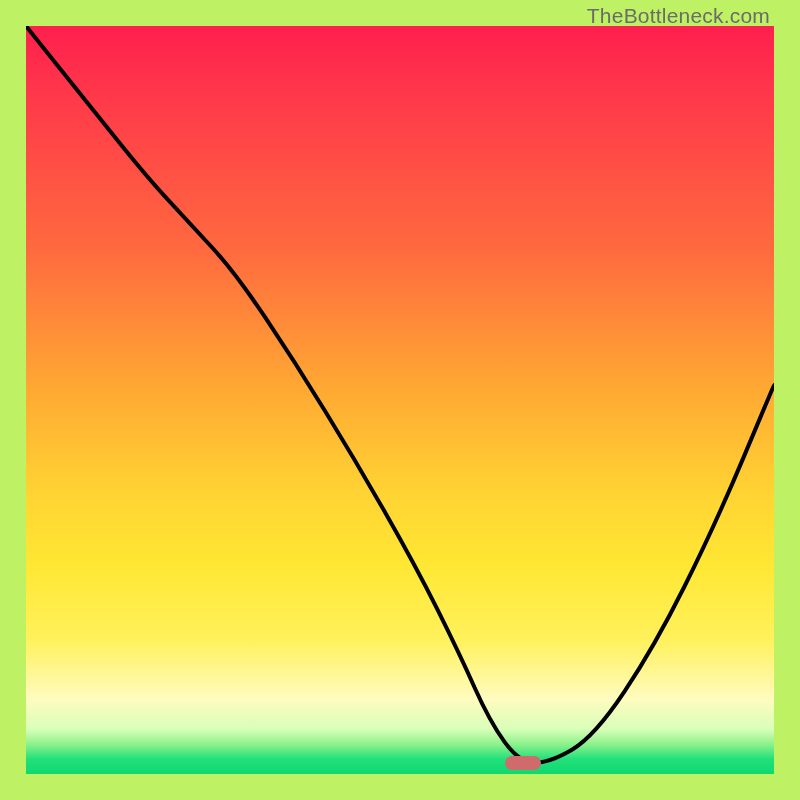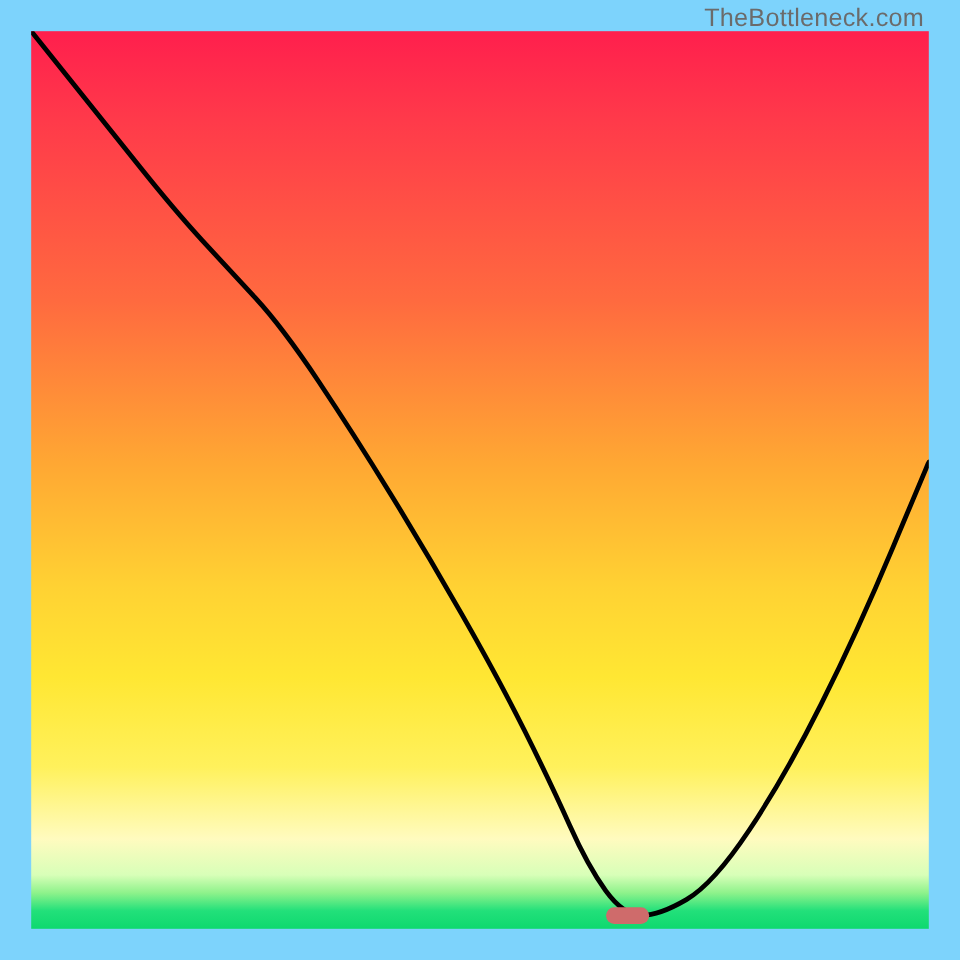--- a/index.html
+++ b/index.html
@@ -10,21 +10,21 @@
     background: #000;
     overflow: hidden;
     font-family: Arial, Helvetica, sans-serif;
   }
   .frame {
     position: absolute;
     left: 0;
     top: 0;
     width: 800px;
     height: 800px;
-    background: #7dd3fc;
+    background: #bef264;
   }
   .plot {
     position: absolute;
     left: 26px;
     top: 26px;
     width: 748px;
     height: 748px;
     
     background: linear-gradient(
       to bottom,

